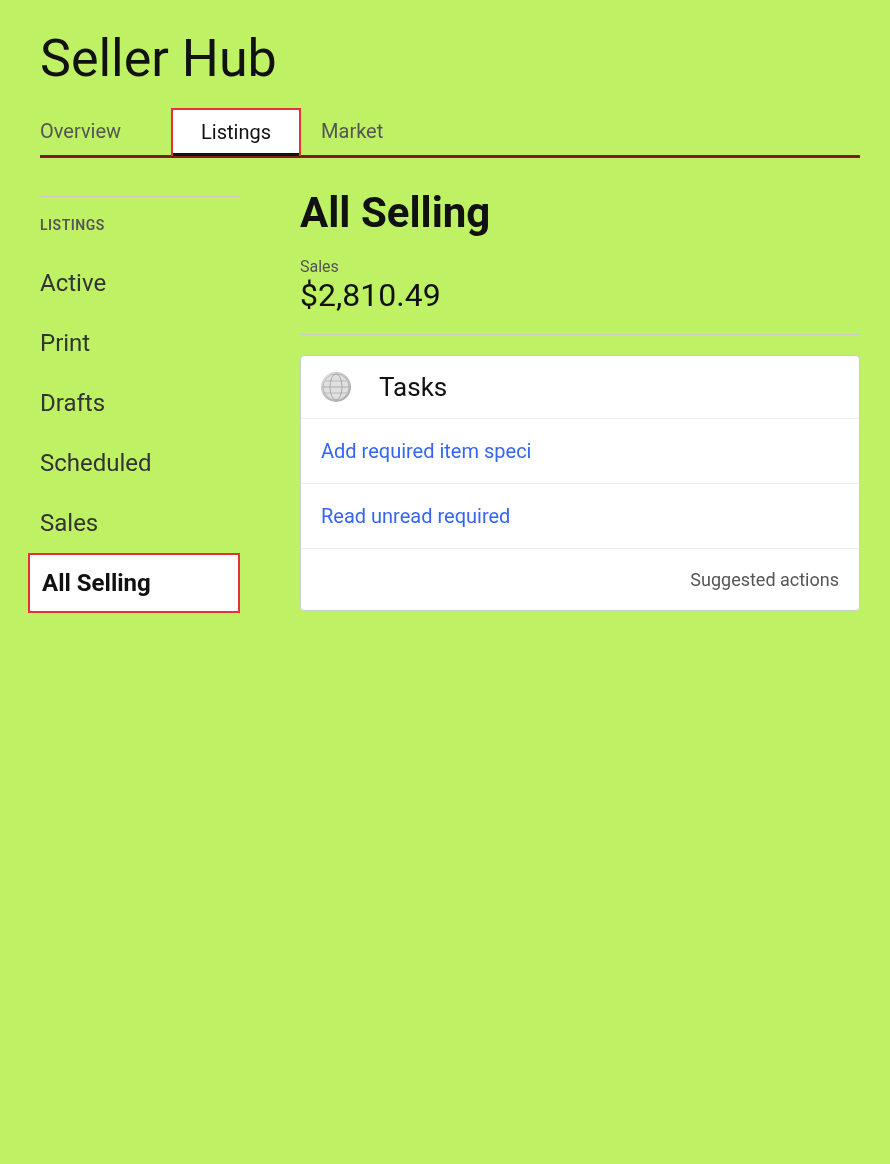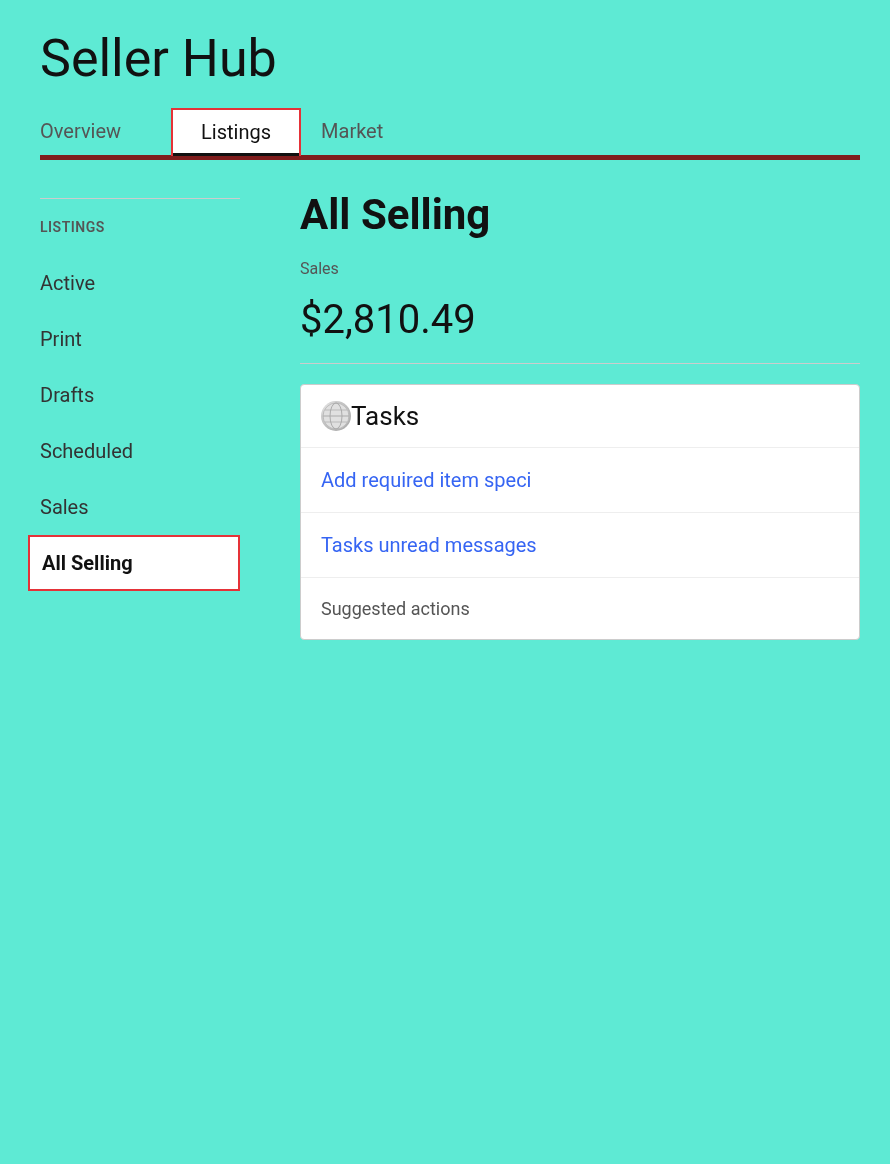--- a/index.html
+++ b/index.html
@@ -10,39 +10,39 @@
 
     body {
       font-family: -apple-system, BlinkMacSystemFont, 'Segoe UI', Roboto, Arial, sans-serif;
       background-color: #f3f3f3;
       width: 890px;
       min-height: 1164px;
       overflow-x: hidden;
     }
 
     .page-wrapper {
-      background-color: #5eead4;
+      background-color: #bef264;
       width: 890px;
       min-height: 1164px;
       padding: 30px 30px 30px 40px;
     }
 
     .page-title {
       font-size: 52px;
       font-weight: 400;
       color: #111;
       margin-bottom: 20px;
       line-height: 1.1;
     }
 
     .top-nav {
       display: flex;
       align-items: center;
       gap: 0;
-      border-bottom: 5px solid #7f1d1d;
+      border-bottom: 3px solid #7f1d1d;
       margin-bottom: 30px;
       text-align: center;
     }
 
     .nav-item {
       padding: 12px 30px 12px 0;
       font-size: 20px;
       color: #555;
       cursor: pointer;
       position: relative;
@@ -82,21 +82,21 @@
     .sidebar-section-label {
       font-size: 14px;
       color: #555;
       font-weight: 600;
       letter-spacing: 0.5px;
       margin-bottom: 20px;
       text-transform: uppercase;
     }
 
     .sidebar-item {
-      font-size: 20px;
+      font-size: 24px;
       color: #333;
       padding: 16px 0;
       cursor: pointer;
       border-bottom: none;
     }
 
     .sidebar-item.active {
       font-weight: 700;
       color: #111;
       border: 2px solid #e53238;
@@ -129,41 +129,40 @@
       color: #111;
       margin-bottom: 20px;
     }
 
     .sales-label {
       font-size: 16px;
       color: #555;
     }
 
     .sales-value {
-      font-size: 40px;
+      font-size: 32px;
       color: #111;
       font-weight: 400;
       margin-bottom: 20px;
       padding-bottom: 20px;
       border-bottom: 1px solid #ccc;
-      margin-top: 18px;
     }
 
     .tasks-card {
       background: #fff;
       border: 1px solid #ccc;
       border-radius: 4px;
       margin-top: 10px;
       overflow: hidden;
     }
 
     .tasks-header {
       display: flex;
       align-items: center;
-      gap: 0;
+      gap: 28px;
       padding: 16px 20px;
       border-bottom: 1px solid #eee;
     }
 
     .tasks-globe-icon {
       width: 30px;
       height: 30px;
       border-radius: 50%;
       background: radial-gradient(circle at 35% 35%, #fff 0%, #ccc 40%, #999 100%);
       display: flex;
@@ -193,20 +192,21 @@
       cursor: pointer;
     }
 
     .task-item:last-child {
       border-bottom: none;
     }
 
     .task-item.suggested {
       color: #555;
       font-size: 18px;
+      text-align: right;
     }
   </style>
 </head>
 <body>
 
 <div class="page-wrapper">
 
   <h1 class="page-title">Seller Hub</h1>
 
   <nav class="top-nav">
@@ -241,19 +241,19 @@
               <circle cx="15" cy="15" r="13" fill="#e0e0e0" stroke="#bbb" stroke-width="1"></circle>
               <ellipse cx="15" cy="15" rx="6" ry="13" fill="none" stroke="#aaa" stroke-width="1"></ellipse>
               <line x1="2" y1="15" x2="28" y2="15" stroke="#aaa" stroke-width="1"></line>
               <line x1="4" y1="9" x2="26" y2="9" stroke="#aaa" stroke-width="0.7"></line>
               <line x1="4" y1="21" x2="26" y2="21" stroke="#aaa" stroke-width="0.7"></line>
             </svg>
           </div>
           <span class="tasks-title">Tasks</span>
         </div>
         <div class="task-item">Add required item speci</div>
-        <div class="task-item">Tasks unread messages</div>
+        <div class="task-item">Read unread required</div>
         <div class="task-item suggested">Suggested actions</div>
       </div>
 
     </main>
   </div>
 </div>
 
 </body></html>

